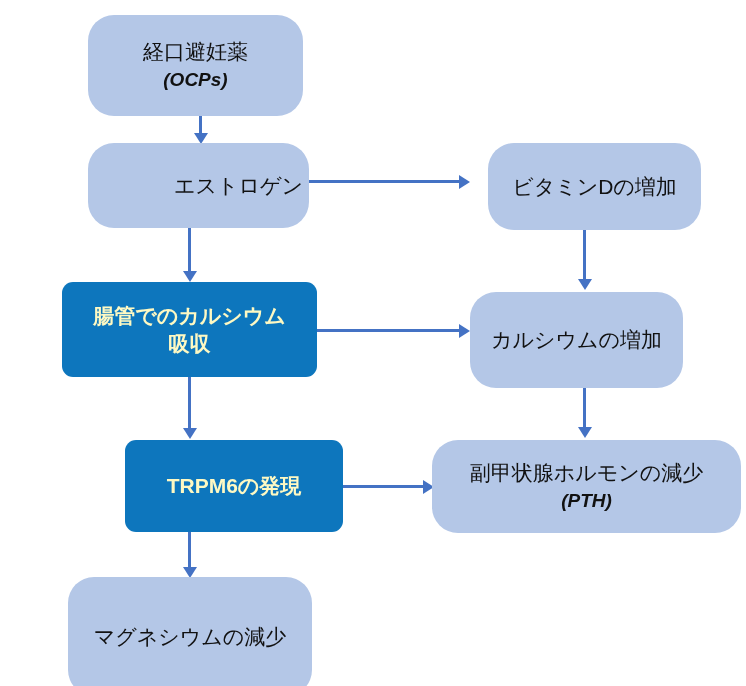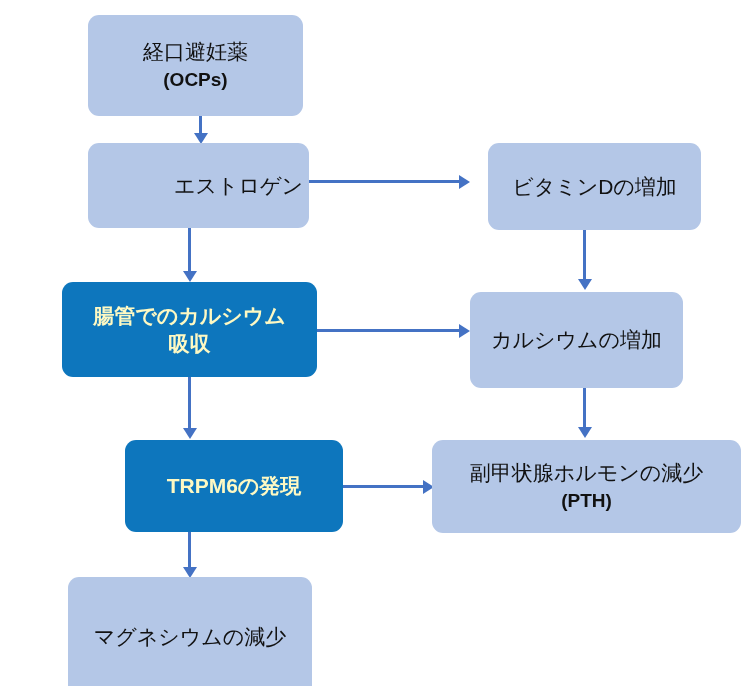--- a/index.html
+++ b/index.html
@@ -31,30 +31,32 @@
   }
   .node .label {
     display: block;
     width: 100%;
   }
   .node-light {
     background: #b4c7e7;
     color: #111111;
     font-size: 21px;
     font-weight: 400;
+    border-radius: 26px;
   }
   .node-dark {
     background: #0d76bd;
     color: #fef9c3;
     font-size: 21px;
     font-weight: 600;
   }
   .sub {
     font-weight: 700;
     font-size: 19px;
+    font-style: italic;
   }
   
   .conn {
     position: absolute;
   }
   .conn .shaft-v {
     position: absolute;
     width: 3px;
     background: #4472c4;
     left: 0;

